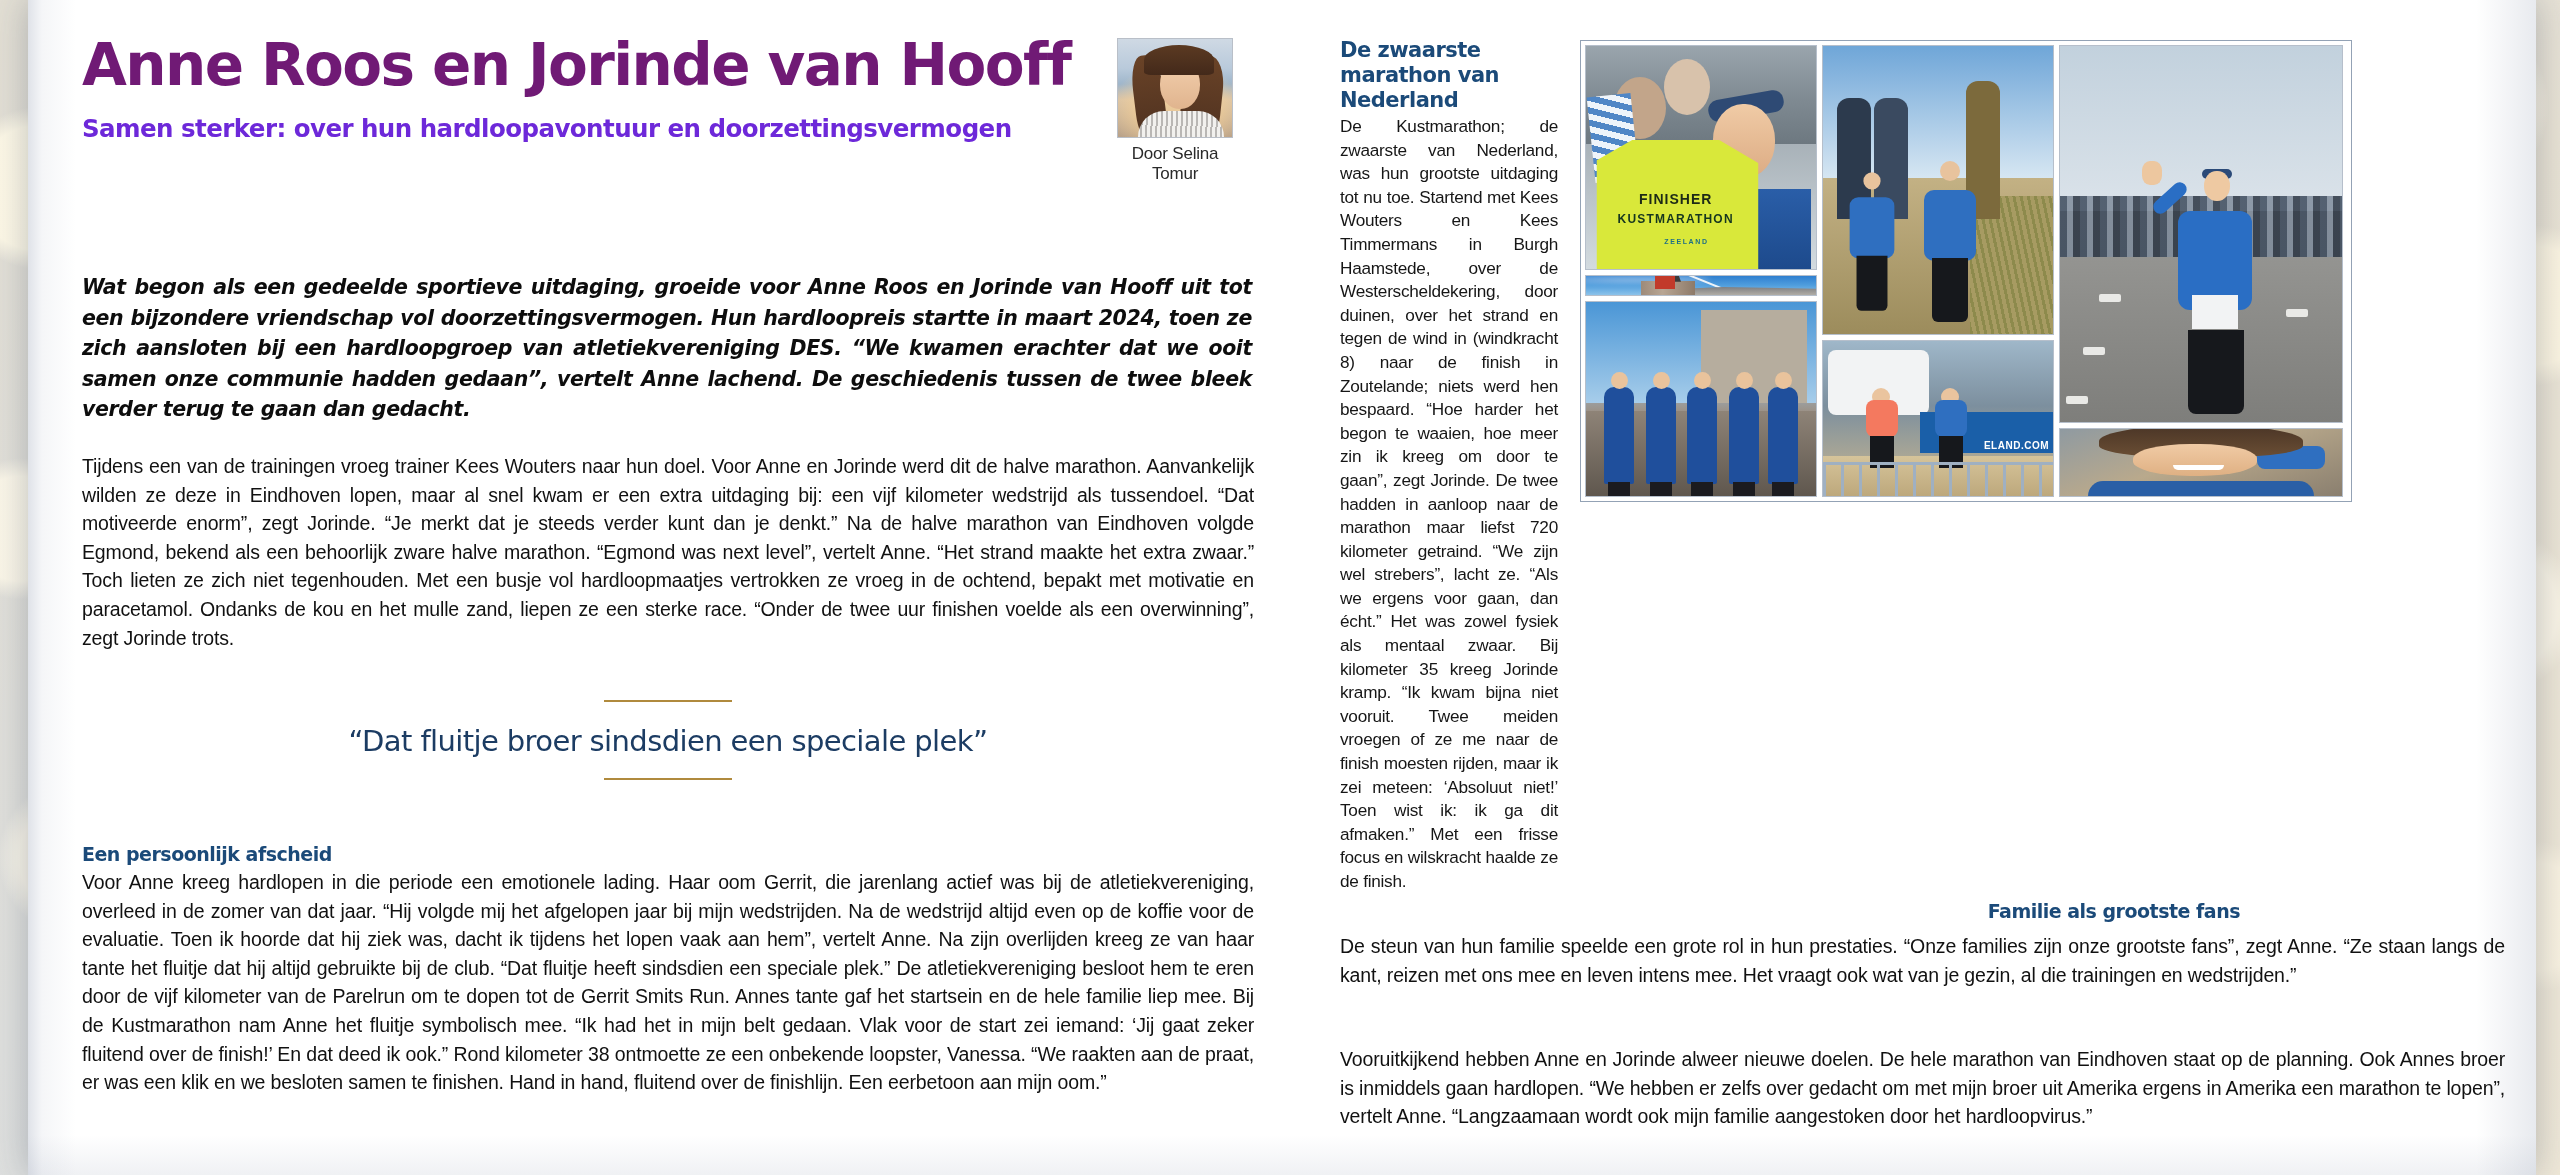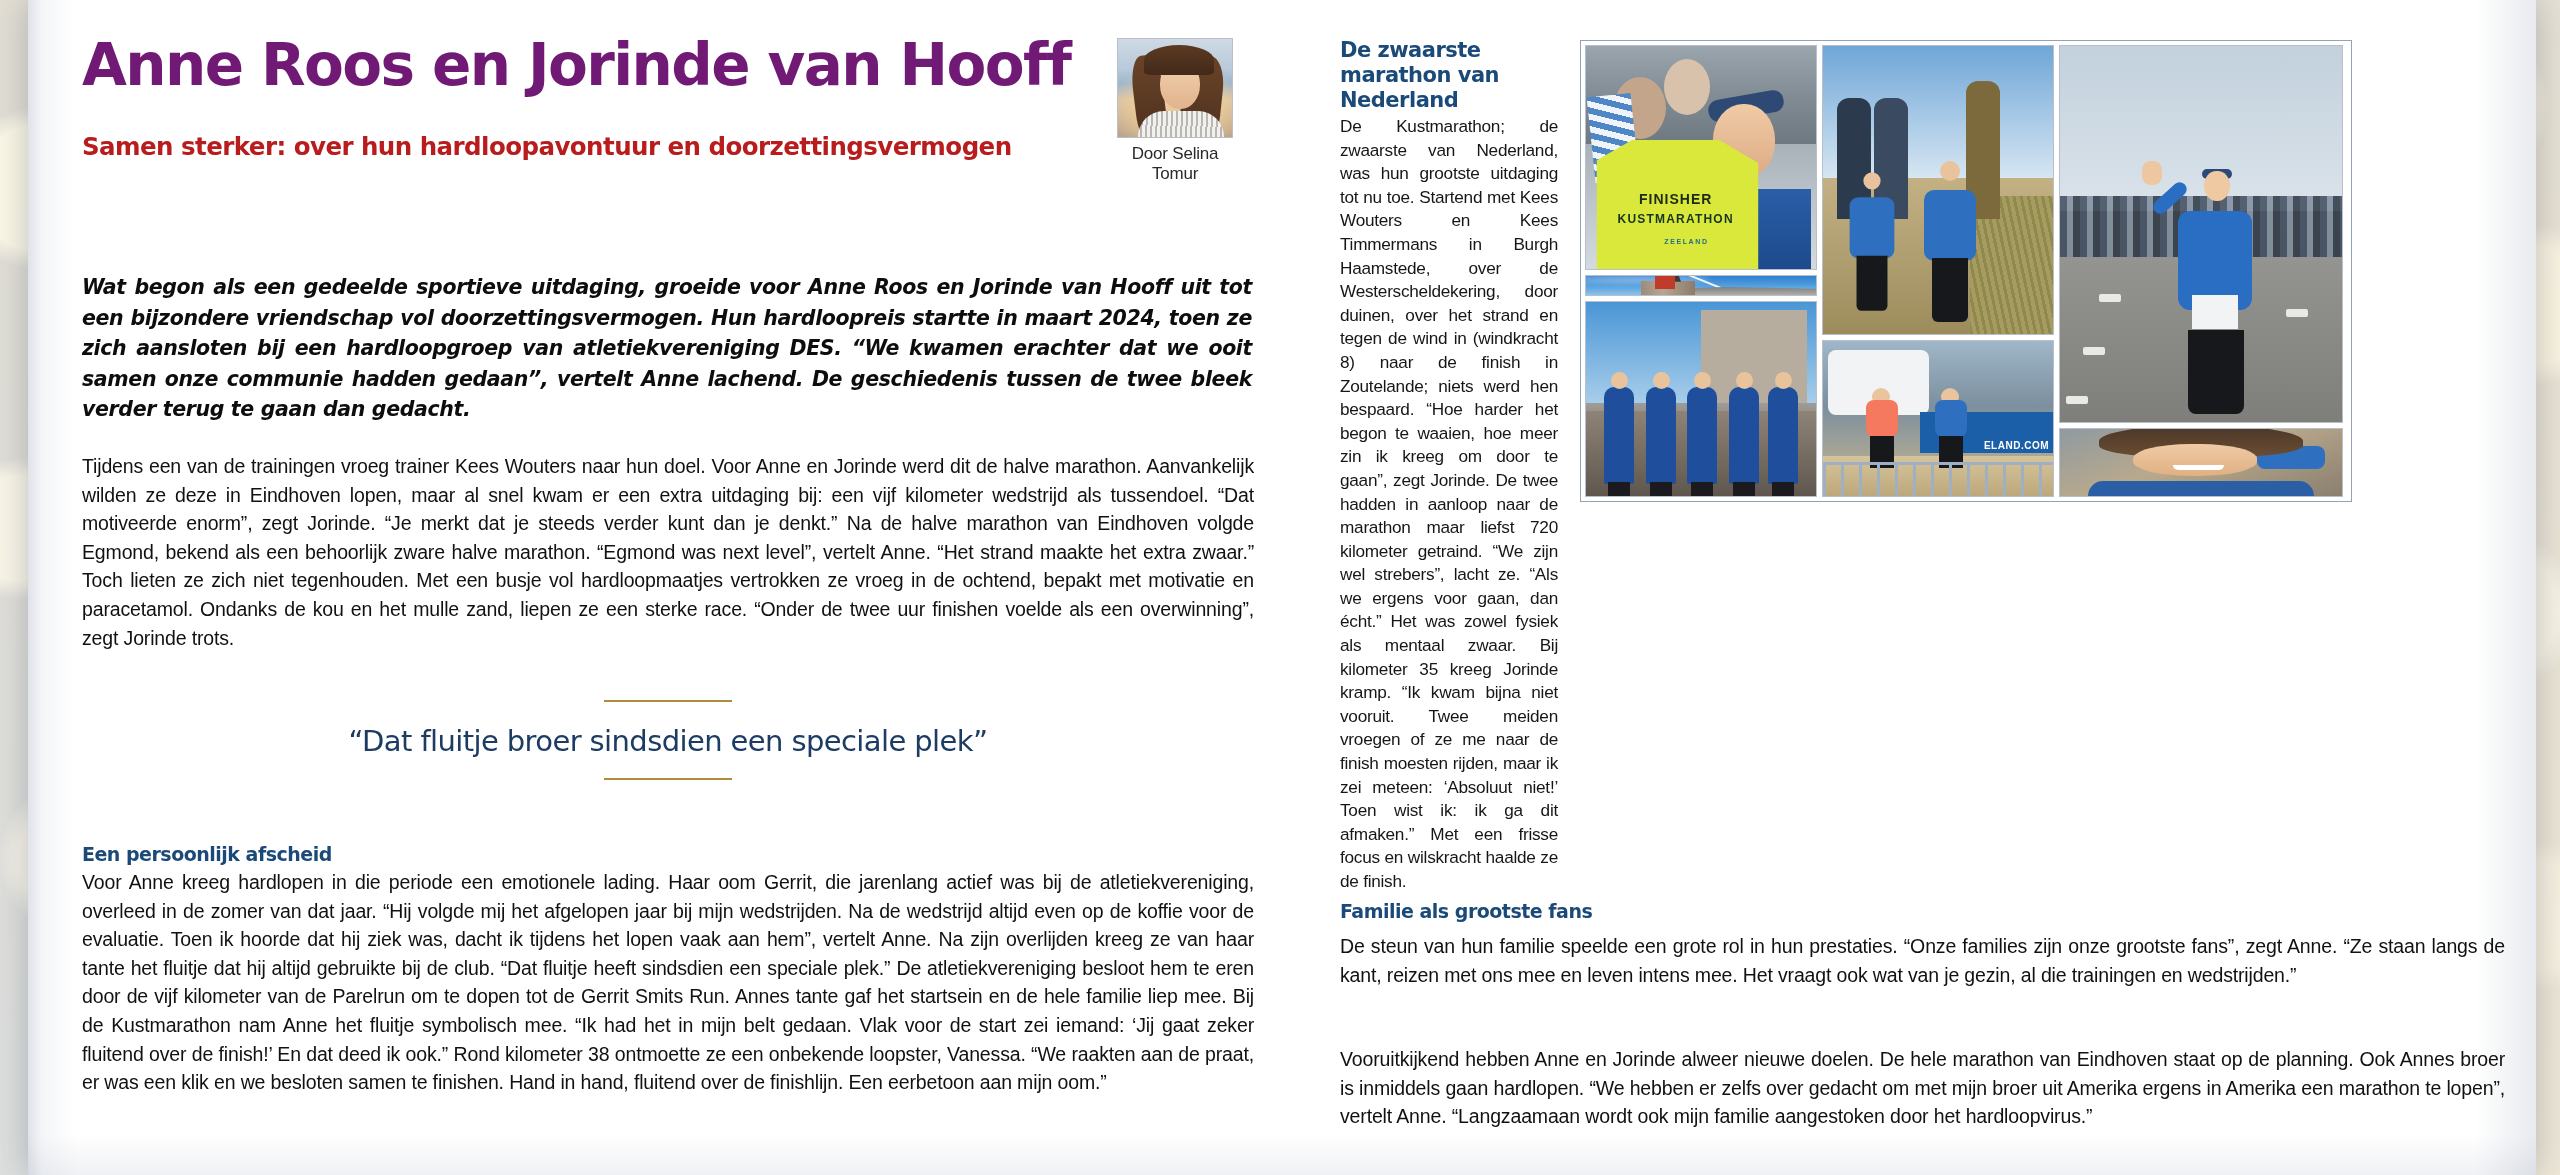--- a/index.html
+++ b/index.html
@@ -73,27 +73,27 @@
     font-family: "DejaVu Sans", sans-serif;
     font-weight: 700;
     font-size: 58px;
     line-height: 1.02;
     letter-spacing: -1.6px;
     color: #701a75;
   }
 
   #subhead {
     position: absolute;
-    left: 18px; top: 132px;
+    left: 18px; top: 114px;
     width: 1040px;
     font-family: "DejaVu Sans", sans-serif;
     font-weight: 700;
     font-size: 24.5px;
     letter-spacing: -.55px;
-    color: #b91c1c;
+    color: #6d28d9;
   }
 
   
   #author-block { position: absolute; left: 1043px; top: 38px; width: 136px; }
   #author-photo {
     width: 116px; height: 100px;
     margin: 0 auto;
     border: 1.5px solid #b9bfc8;
     background:
       radial-gradient(ellipse 60% 48% at 52% 72%, rgba(255,214,150,.55) 0 60%, rgba(255,214,150,0) 100%),
@@ -211,21 +211,21 @@
   }
   .col-copy {
     font-family: "Liberation Sans", sans-serif;
     font-size: 17.2px;
     line-height: 23.6px;
     letter-spacing: -.25px;
     color: #161616;
     text-align: justify;
   }
 
-  #familie-head { position: absolute; left: 22px; top: 900px; width: 900px; }
+  #familie-head { position: absolute; left: 22px; top: 900px; width: 900px; text-align: right; }
 
   #body-2 { position: absolute; left: 22px; top: 932px; width: 1165px; }
   #body-3 { position: absolute; left: 22px; top: 1045px; width: 1165px; }
 
   
   #collage {
     position: absolute;
     left: 262px; top: 40px;
     width: 772px; height: 462px;
     display: flex;

